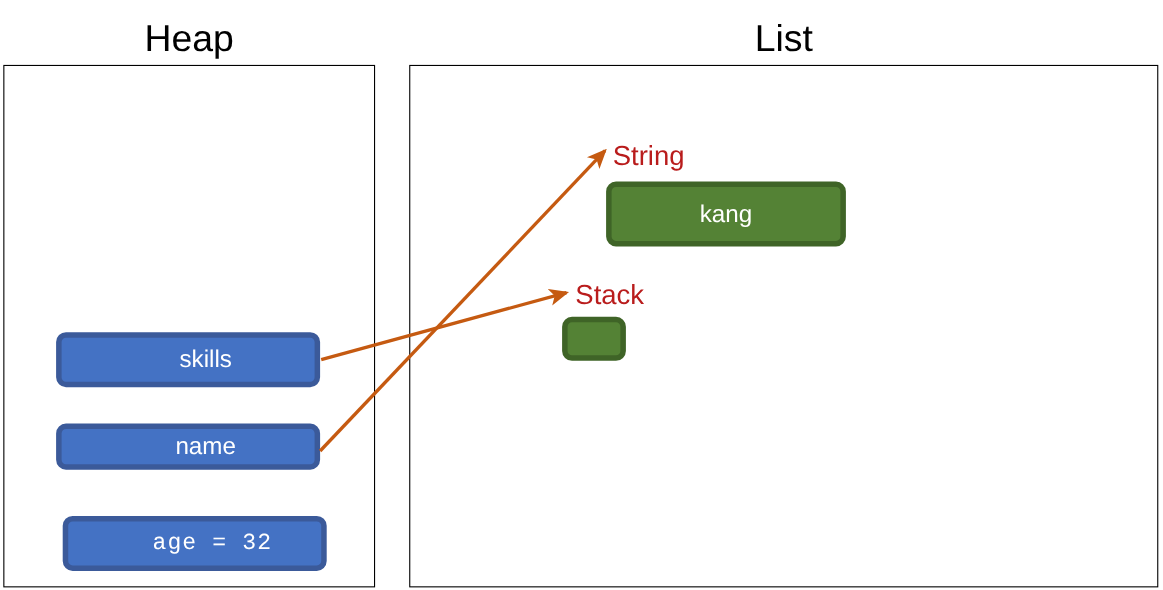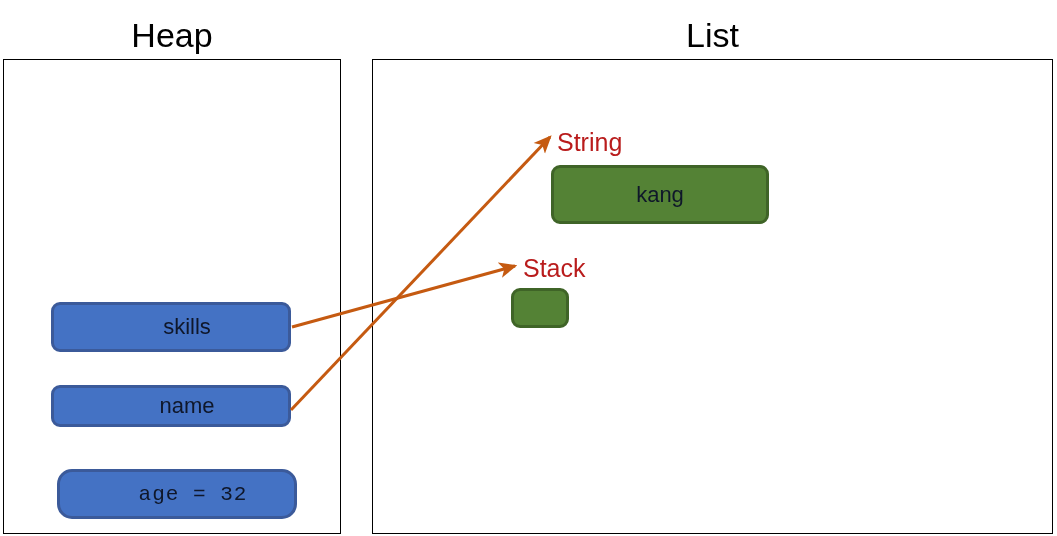--- a/index.html
+++ b/index.html
@@ -42,33 +42,33 @@
   #heap-frame  { left: 372px; top: 59px; width: 681px; height: 475px; }
 
   
   .node-box {
     position: absolute;
     box-sizing: border-box;
     border-radius: 9px;
     display: flex;
     align-items: center;
     justify-content: center;
-    color: #0f172a;
+    color: #ffffff;
     font-size: 22px;
     line-height: 1;
     white-space: nowrap;
-    border: 3px solid #0c4a6e;
+    border: 5px solid #0c4a6e;
   }
   .node-box.stack-var { background: #4472c4; border-color: #3b5a9a; padding-left: 32px; }
   .node-box.heap-obj  { background: #548235; border-color: #3f6427; }
   .node-box.mono      { font-family: "Liberation Mono", "DejaVu Sans Mono", monospace; font-size: 21px; letter-spacing: 1px; }
 
   #box-skills { left: 51px;  top: 302px; width: 240px; height: 50px; }
   #box-name   { left: 51px;  top: 385px; width: 240px; height: 42px; }
-  #box-age    { left: 57px;  top: 469px; width: 240px; height: 50px; border-radius: 15px; }
+  #box-age    { left: 57px;  top: 469px; width: 240px; height: 50px; }
 
   #box-kang   { left: 551px; top: 165px; width: 218px; height: 59px; }
   #box-list   { left: 511px; top: 288px; width: 58px;  height: 40px; }
 
   
   .type-label {
     position: absolute;
     font-size: 25px;
     line-height: 1;
     color: #b91c1c;

